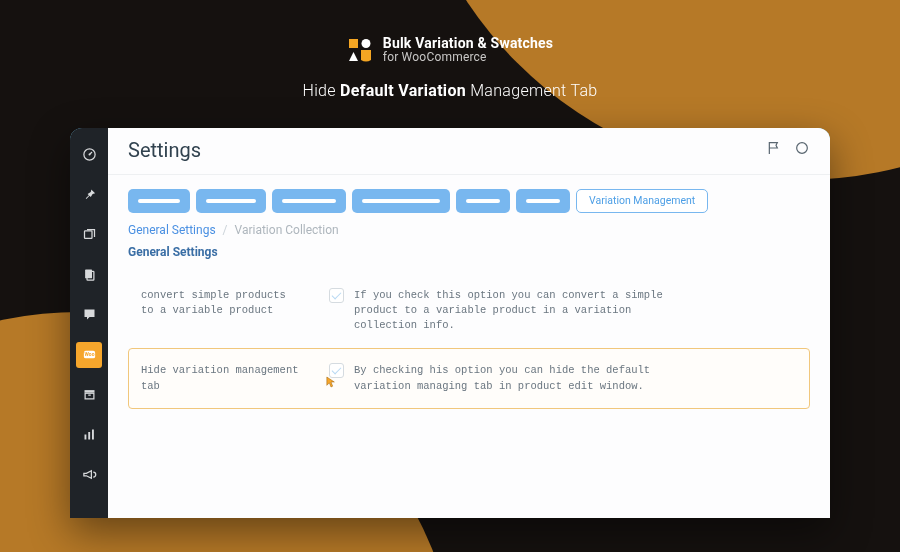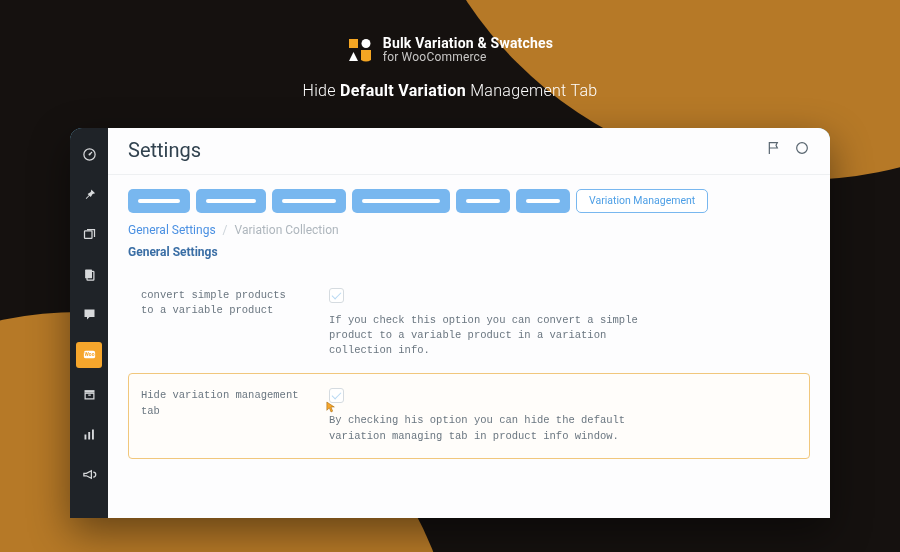--- a/index.html
+++ b/index.html
@@ -64,21 +64,21 @@
   .crumbs span.sep { color:#cbd3d9; margin:0 4px; }
   .crumbs .c2 { color:#aeb6bd; }
   .section-title { margin-top:8px; color:#3a6ea5; font-size:12px; font-weight:700; }
   .settings-list { margin-top:14px; }
   .row {
     display:flex; padding:14px 12px; gap:28px; border:1px solid transparent;
     align-items:flex-start; border-radius:4px;font-family:Liberation Mono, monospace;
   }
   .row.highlight { border-color:#f1c77c; background:#fffdfa; }
   .row .label { width:160px; font-size:10.5px; color:#6a7680; line-height:1.45; }
-  .row .control { display:flex; gap:10px; align-items:flex-start;flex-direction:column; }
+  .row .control { display:flex; gap:10px; align-items:flex-start; }
   .row .desc { max-width:320px; font-size:10.5px; color:#6a7680; line-height:1.45; position:relative; }
   .chk {
     width:15px; height:15px; border:1px solid #d5dbe0; border-radius:3px; background:#fff;
     display:inline-flex; align-items:center; justify-content:center; flex-shrink:0; position:relative;
   }
   .chk::after {
     content:""; width:8px; height:4px; border-left:1.6px solid #b8d9f3; border-bottom:1.6px solid #b8d9f3;
     transform:rotate(-45deg); margin-top:-2px;
   }
   .cursor-arrow {
@@ -224,21 +224,21 @@
           <div class="control">
             <span class="chk"></span>
             <div class="desc">If you check this option you can convert a simple product to a variable product in a variation collection info.</div>
           </div>
         </div>
 
         <div class="row highlight">
           <div class="label">Hide variation management tab</div>
           <div class="control" style="position:relative;">
             <span class="chk"></span>
-            <div class="desc">By checking his option you can hide the default variation managing tab in product info window.</div>
+            <div class="desc">By checking his option you can hide the default variation managing tab in product edit window.</div>
             <svg class="cursor-arrow" style="left:-3px; top:13px;" viewBox="0 0 12 14">
                 <path d="M1 1 L1 11 L4 8 L6 13 L8 12 L6 7 L10 7 Z" fill="#f6a62c" stroke="#9a5e00" stroke-width="0.6"></path>
               </svg>
           </div>
         </div>
       </div>
     </div>
   </div>
 </div>
 

